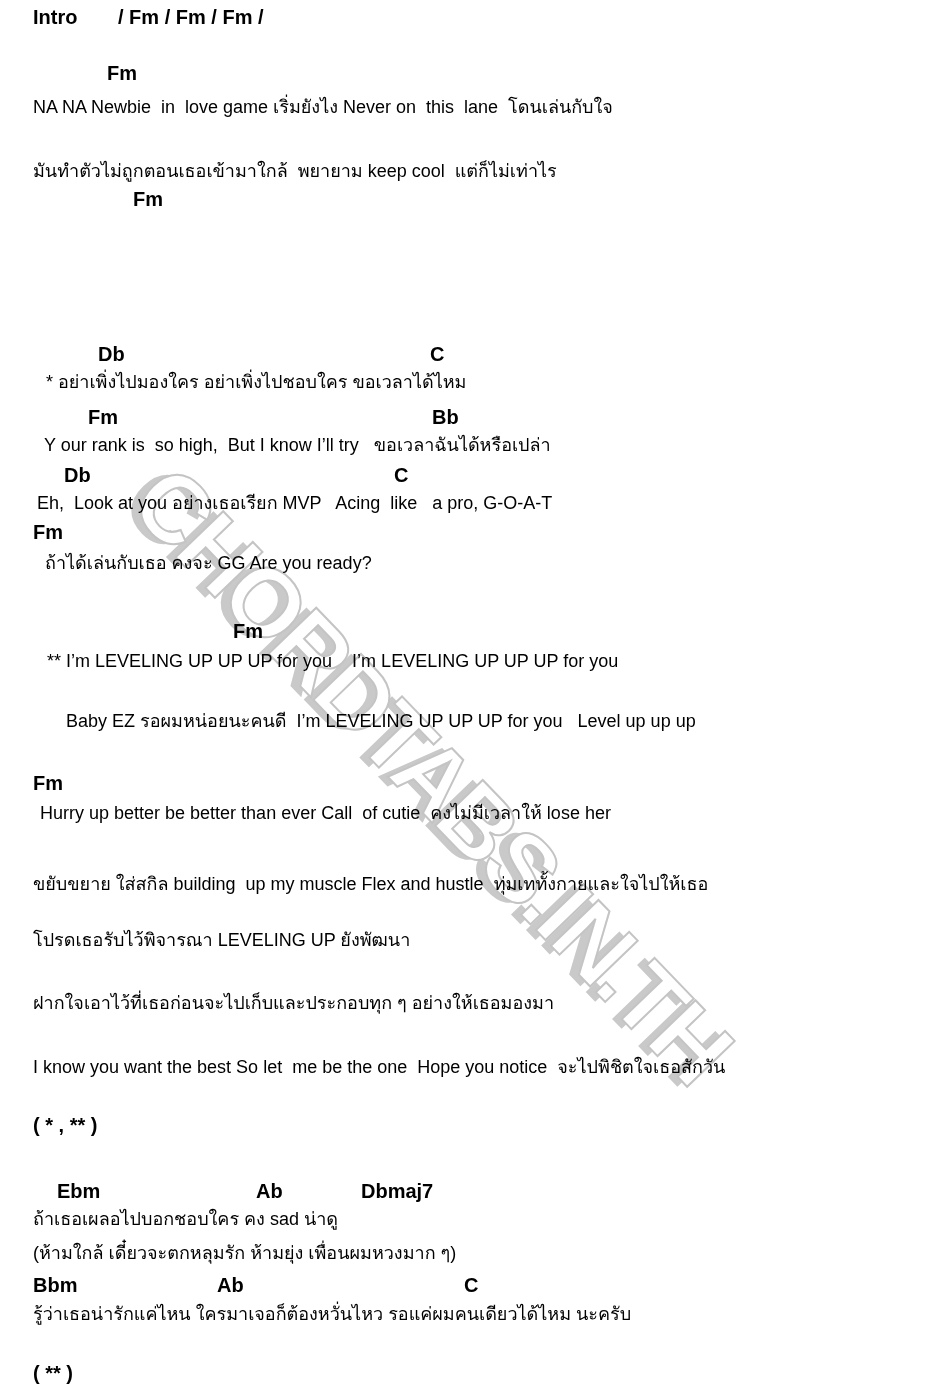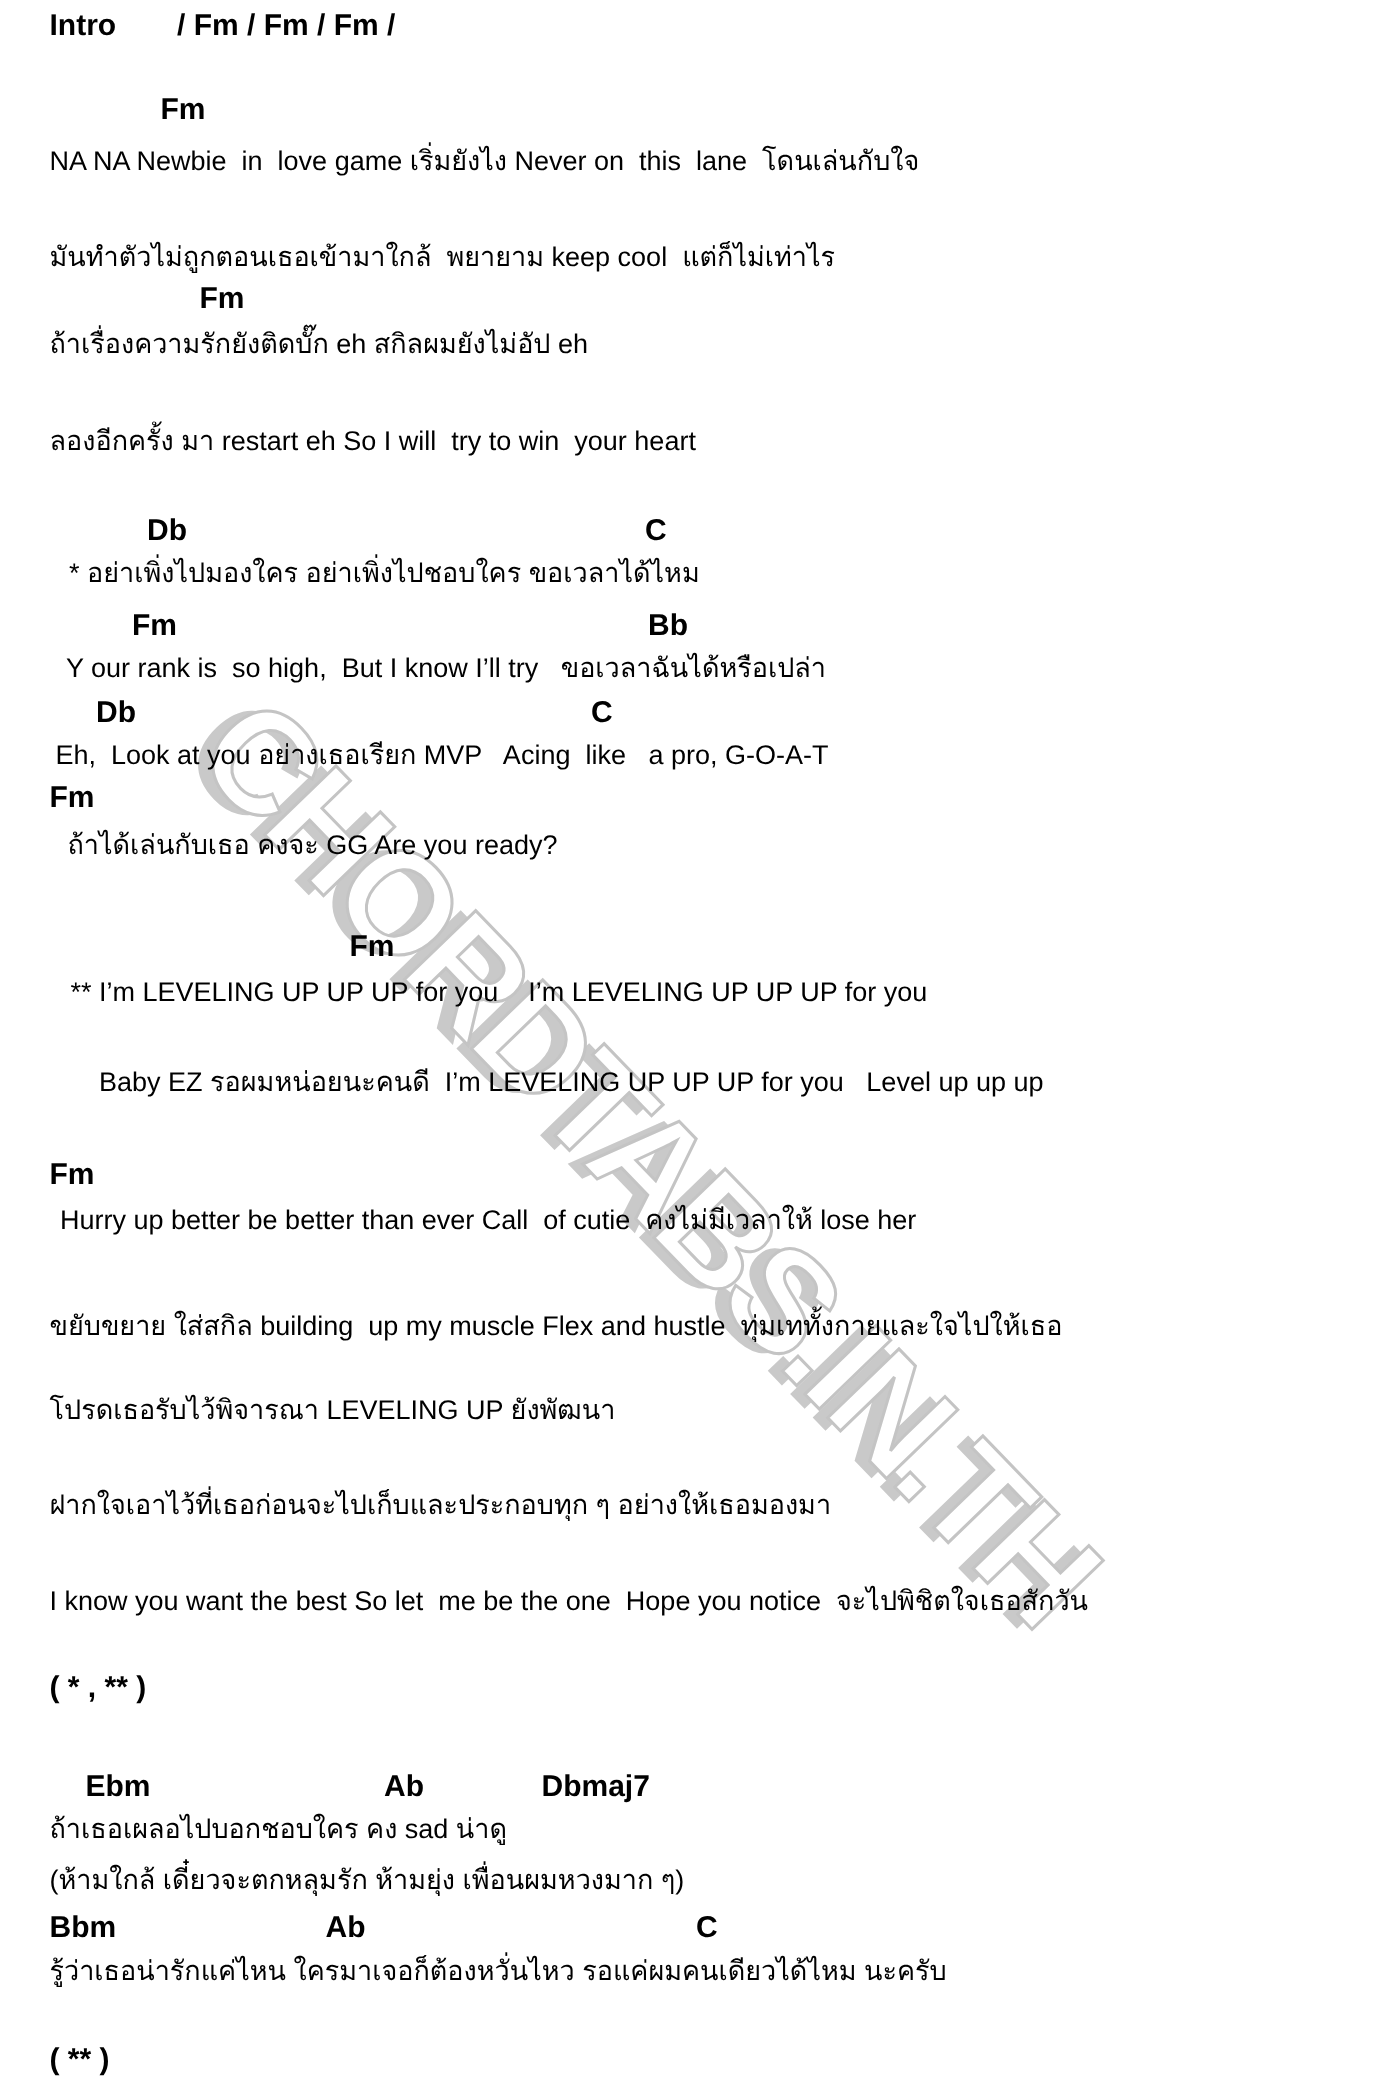--- a/index.html
+++ b/index.html
@@ -45,22 +45,20 @@
 
   <div class="line chords" style="top:62px">
     <span class="chord" style="left:107px">Fm</span>
   </div>
   <div class="line lyric" style="top:92px;left:33px">NA NA Newbie  in  love game เริ่มยังไง Never on  this  lane  โดนเล่นกับใจ</div>
   <div class="line lyric" style="top:156px;left:33px">มันทำตัวไม่ถูกตอนเธอเข้ามาใกล้  พยายาม keep cool  แต่ก็ไม่เท่าไร</div>
 
   <div class="line chords" style="top:188px">
     <span class="chord" style="left:133px">Fm</span>
   </div>
-  <div class="line lyric" style="top:214px;left:33px">ถ้าเรื่องความรักยังติดบั๊ก eh สกิลผมยังไม่อัป eh</div>
-  <div class="line lyric" style="top:279px;left:33px">ลองอีกครั้ง มา restart eh So I will  try to win  your heart</div>
 
   <div class="line chords" style="top:343px">
     <span class="chord" style="left:98px">Db</span>
     <span class="chord" style="left:430px">C</span>
   </div>
   <div class="line lyric" style="top:367px;left:46px">* อย่าเพิ่งไปมองใคร อย่าเพิ่งไปชอบใคร ขอเวลาได้ไหม</div>
 
   <div class="line chords" style="top:406px">
     <span class="chord" style="left:88px">Fm</span>
     <span class="chord" style="left:432px">Bb</span>

